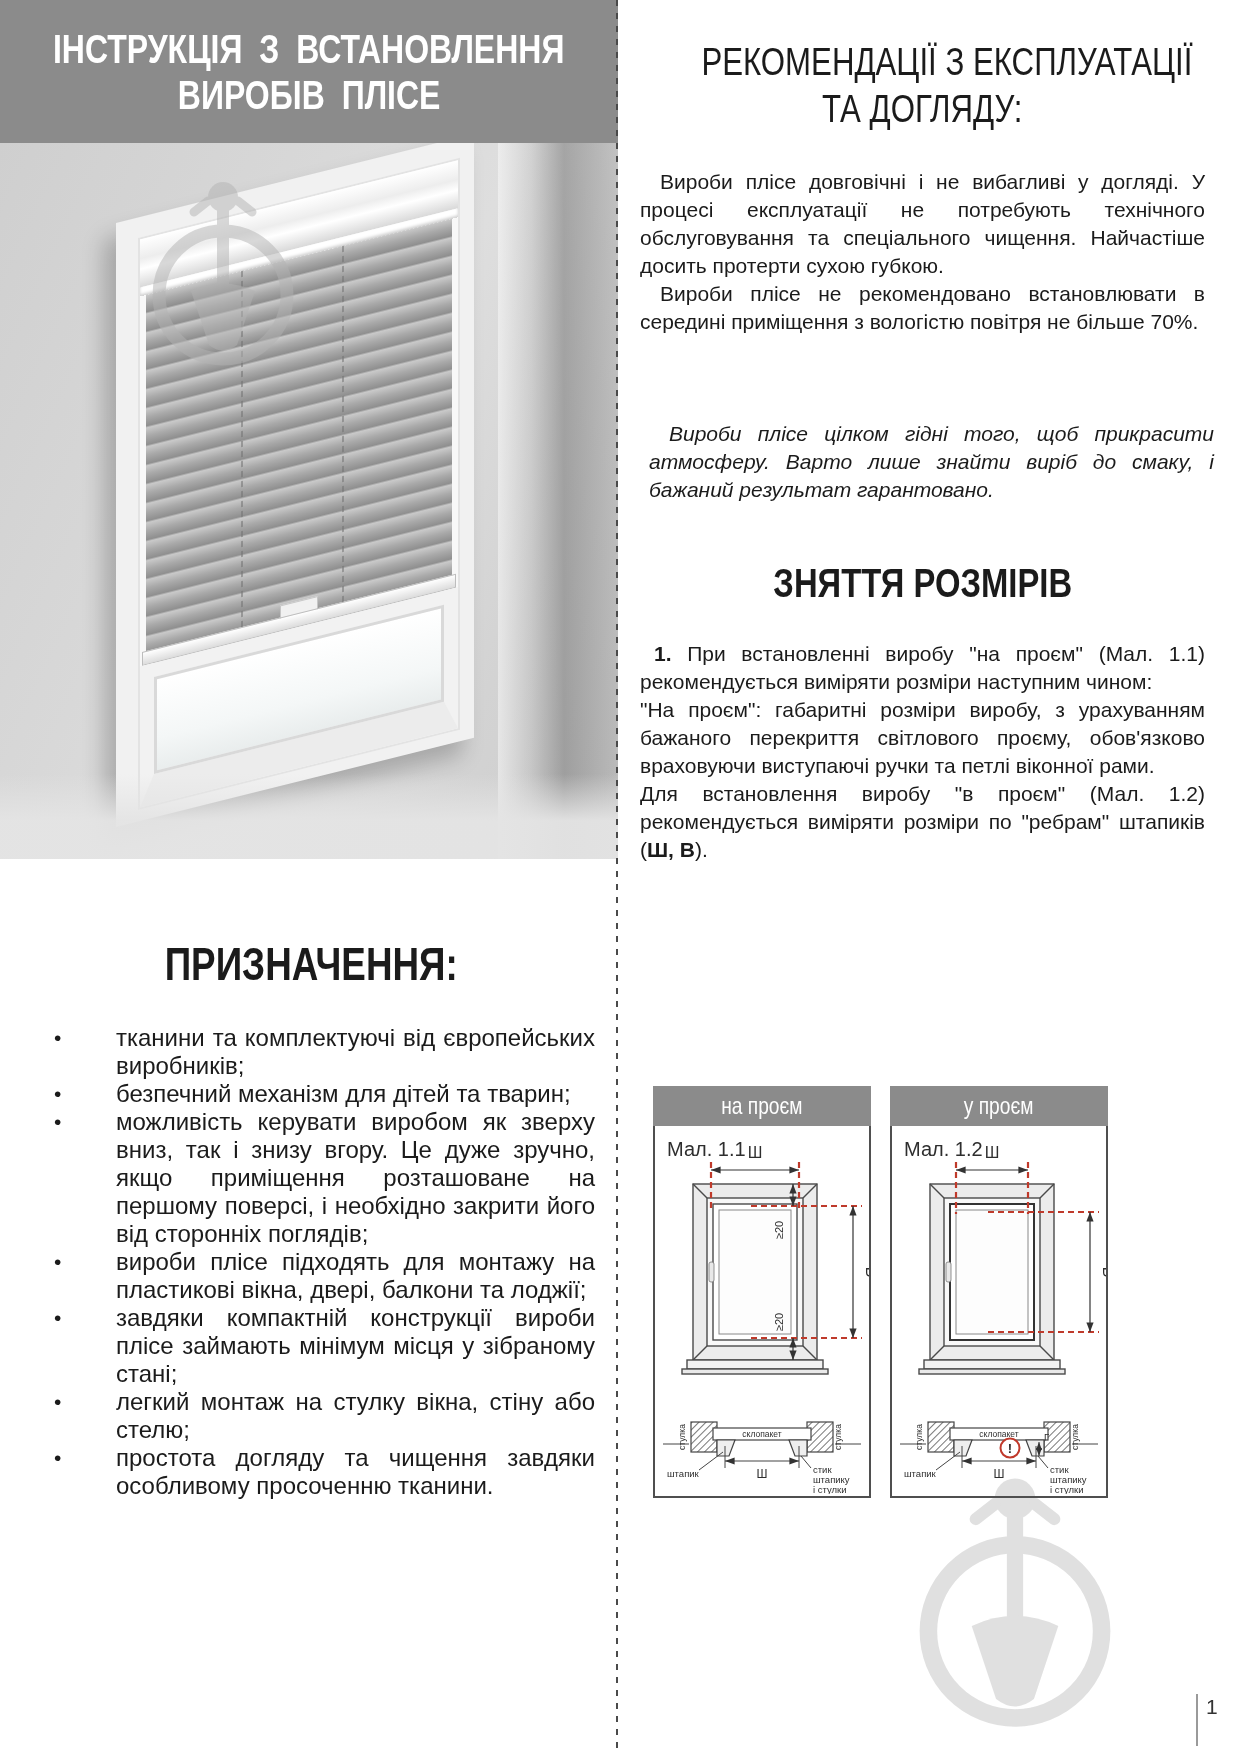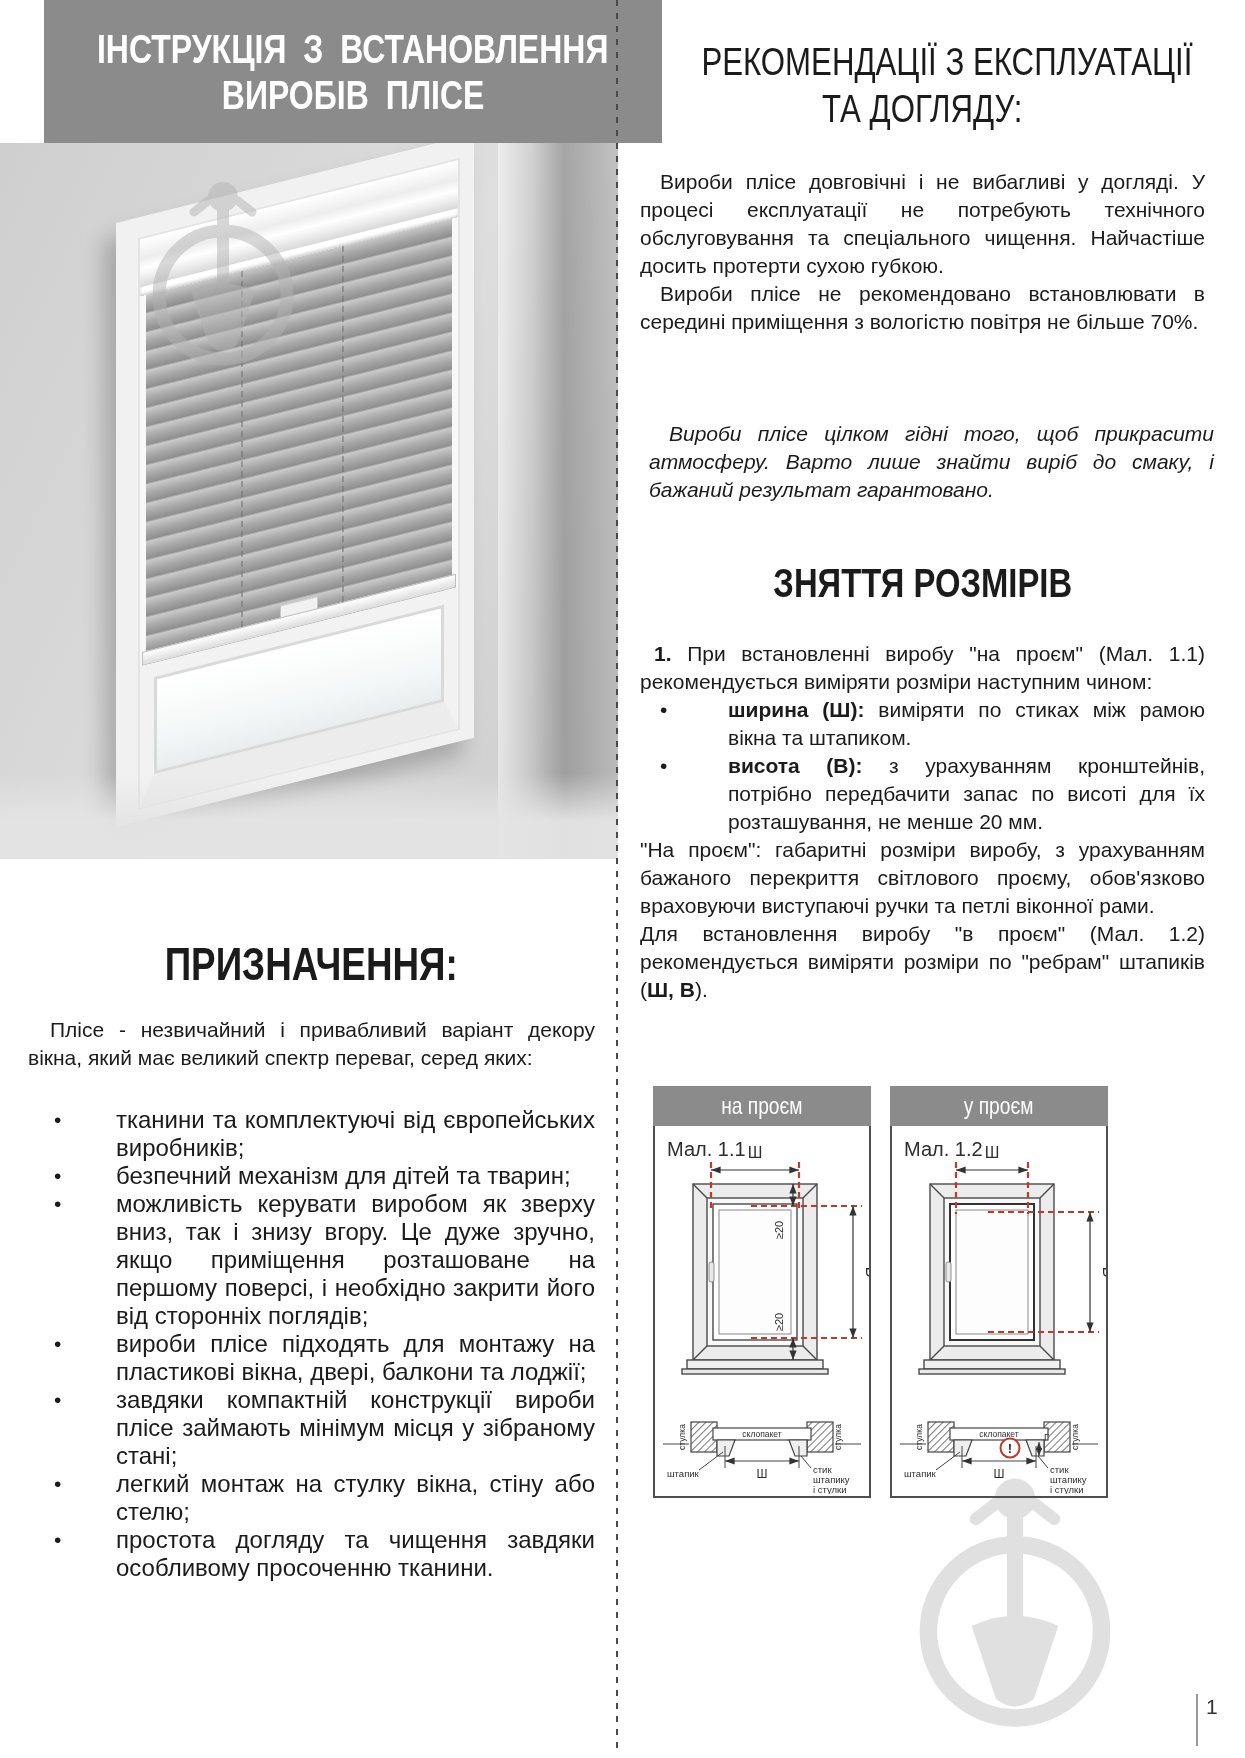--- a/index.html
+++ b/index.html
@@ -1,21 +1,21 @@
 <!DOCTYPE html>
 <html><head>
 <meta charset="utf-8">
 <style>
   html,body{margin:0;padding:0;background:#ffffff;}
   .page{position:relative;width:1245px;height:1758px;background:#ffffff;overflow:hidden;
         font-family:"Liberation Sans",sans-serif;color:#1b1b1b;}
   
   .left-col{position:absolute;left:0;top:0;width:618px;height:1758px;}
   .header-band{position:absolute;left:0;top:0;width:618px;height:143px;background:#8b8b8b;
-               display:flex;flex-direction:column;justify-content:center;align-items:center;margin-left:44px;}
+               display:flex;flex-direction:column;justify-content:center;align-items:center;}
   .header-band .line{color:#ffffff;font-weight:700;font-size:40px;line-height:46px;word-spacing:10px;}
   .cond{display:inline-block;transform:scaleX(.8);transform-origin:50% 50%;white-space:nowrap;}
   
   .photo{position:absolute;left:0;top:143px;width:618px;height:716px;overflow:hidden;
          background:linear-gradient(115deg,#cfcfcf 0%,#d8d8d8 35%,#dedede 55%,#d3d3d3 78%,#cccccc 100%);}
   .corner-shade{position:absolute;right:0;top:0;bottom:0;width:120px;
          background:linear-gradient(90deg,rgba(255,255,255,.45) 0,rgba(140,140,140,.15) 28%,rgba(110,110,110,.5) 55%,rgba(150,150,150,.35) 100%);}
   .sill-light{position:absolute;left:0;right:0;bottom:0;height:85px;
          background:linear-gradient(180deg,rgba(230,230,230,0),rgba(228,228,228,.95) 55%);}
   .reveal{position:absolute;left:116px;top:80px;width:358px;height:604px;background:#f1f1f1;
@@ -122,21 +122,20 @@
           <line x1="70" y1="56" x2="56" y2="67" stroke="#b3b3b3" stroke-width="9" stroke-linecap="round"></line>
           <line x1="100" y1="56" x2="114" y2="67" stroke="#b3b3b3" stroke-width="9" stroke-linecap="round"></line>
           <rect x="79" y="58" width="12" height="95"></rect>
           <path d="M53,146 Q85,131 117,146 L99,200 Q85,211 71,200 Z"></path>
         </g>
       </svg>
     </div>
 
     <div class="purpose">
       <h2><span class="cond">ПРИЗНАЧЕННЯ:</span></h2>
-      <p>Плісе - незвичайний і привабливий варіант декору вікна, який має великий спектр переваг, серед яких:</p>
       <ul>
         <li>тканини та комплектуючі від європейських виробників;</li>
         <li>безпечний механізм для дітей та тварин;</li>
         <li>можливість керувати виробом як зверху вниз, так і знизу вгору. Це дуже зручно, якщо приміщення розташоване на першому поверсі, і необхідно закрити його від сторонніх поглядів;</li>
         <li>вироби плісе підходять для монтажу на пластикові вікна, двері, балкони та лоджії;</li>
         <li>завдяки компактній конструкції вироби плісе займають мінімум місця у зібраному стані;</li>
         <li>легкий монтаж на стулку вікна, стіну або стелю;</li>
         <li>простота догляду та чищення завдяки особливому просоченню тканини.</li>
       </ul>
     </div>
@@ -170,24 +169,20 @@
     <div class="blk-p3 rc-text">
       <p>Вироби плісе цілком гідні того, щоб прикрасити атмосферу. Варто лише знайти виріб до смаку, і бажаний результат гарантовано.</p>
     </div>
 
     <div class="sizing-heading">
       <span class="cond">ЗНЯТТЯ РОЗМІРІВ</span>
     </div>
 
     <div class="sizing-body rc-text">
       <p class="step"><span class="b">1.</span> <span>При встановленні виробу "на проєм" (Мал. 1.1) рекомендується виміряти розміри наступним чином:</span></p>
-      <ul>
-        <li><span class="b">ширина (Ш):</span> <span>виміряти по стиках між рамою вікна та штапиком.</span></li>
-        <li><span class="b">висота (В):</span> <span>з урахуванням кронштейнів, потрібно передбачити запас по висоті для їх розташування, не менше 20 мм.</span></li>
-      </ul>
       <p>"На проєм": габаритні розміри виробу, з урахуванням бажаного перекриття світлового проєму, обов'язково враховуючи виступаючі ручки та петлі віконної рами.</p>
       <p><span>Для встановлення виробу "в проєм" (Мал. 1.2) рекомендується виміряти розміри по "ребрам" штапиків (</span><span class="b">Ш, В</span><span>).</span></p>
     </div>
 
     <div class="diagrams">
 
       <div class="panel">
         <div class="panel-header">
             <span class="cond">на проєм</span>
           </div>

